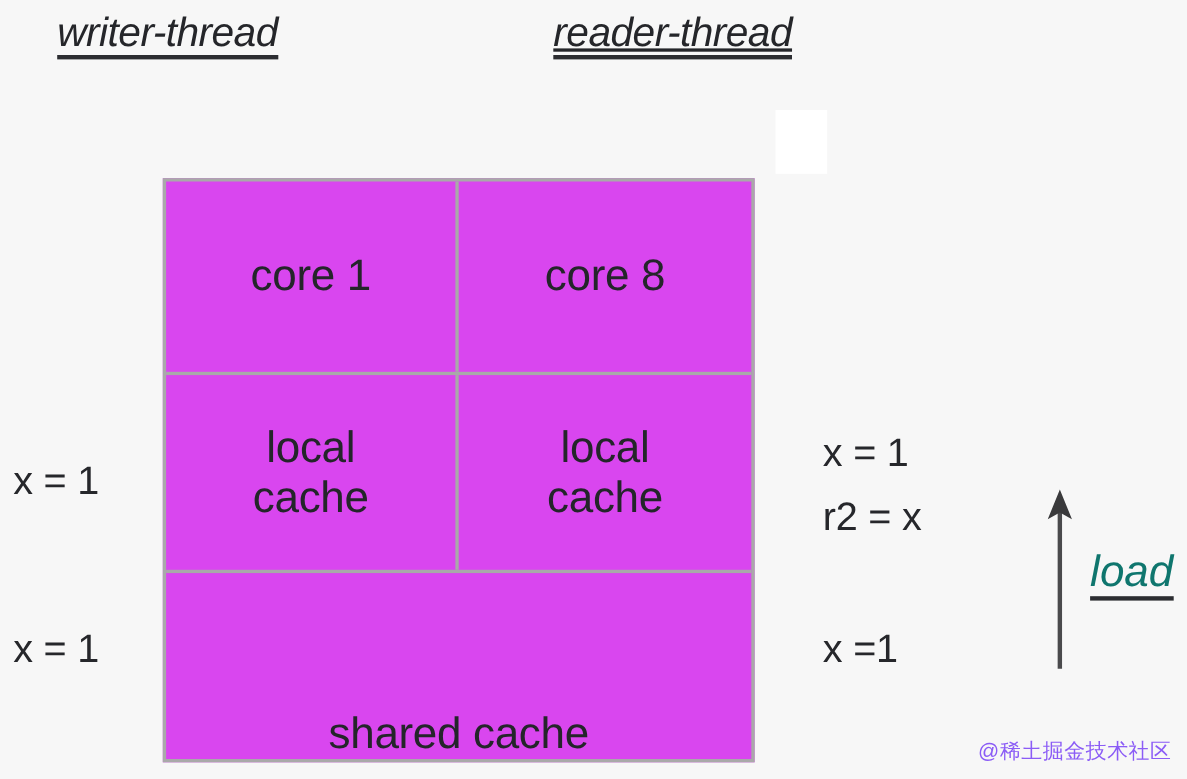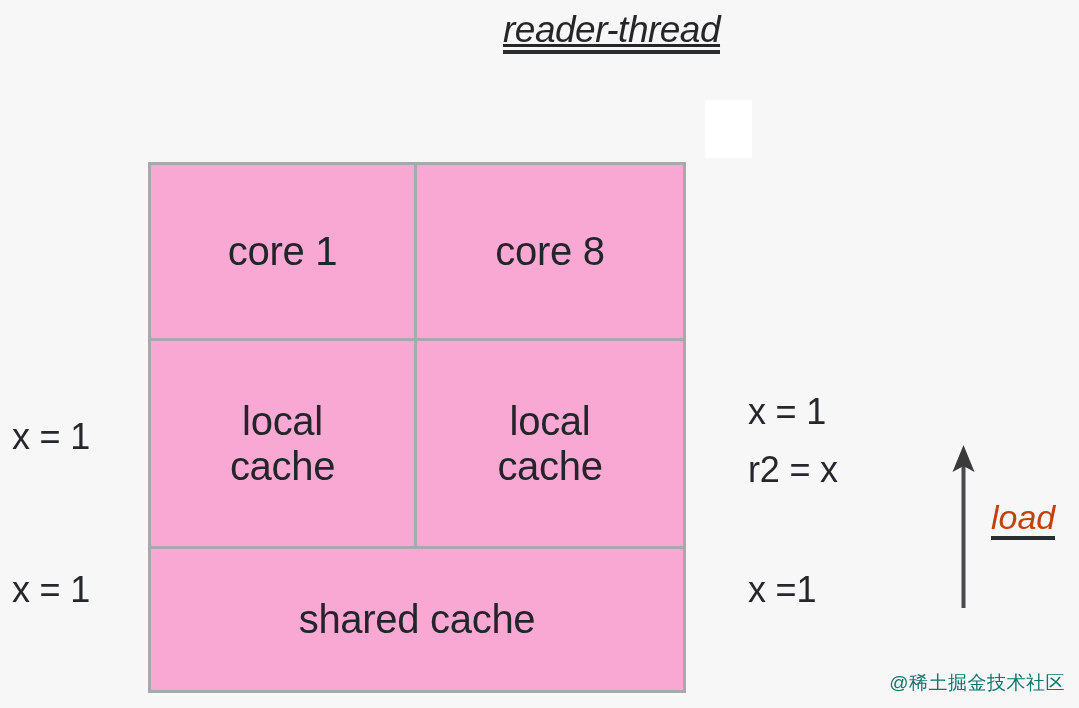--- a/index.html
+++ b/index.html
@@ -52,40 +52,41 @@
 
   
   #cache-diagram {
     position: absolute;
     left: 148px;
     top: 162px;
     width: 538px;
     height: 531px;
     box-sizing: border-box;
     border: 3px solid #a9a9a9;
-    background: #f9a8d4;
+    background: #d946ef;
     display: flex;
     flex-direction: column;
   }
   .grid-row {
     display: flex;
     flex-direction: row;
     width: 100%;
     box-sizing: border-box;
   }
   #core-row {
     height: 176px;
     border-bottom: 3px solid #a9a9a9;
   }
   #local-cache-row {
-    height: 208px;
+    height: 180px;
     border-bottom: 3px solid #a9a9a9;
   }
   #shared-cache-row {
     flex: 1 1 auto;
+    align-items: flex-end;
   }
   .grid-cell {
     flex: 1 1 50%;
     display: flex;
     align-items: center;
     justify-content: center;
     text-align: center;
     box-sizing: border-box;
     font-size: 40px;
     line-height: 1.12;
@@ -120,44 +121,45 @@
     top: 442px;
     width: 36px;
     height: 168px;
   }
   #load-label {
     position: absolute;
     left: 991px;
     top: 500px;
     font-style: italic;
     font-weight: 500;
-    font-size: 34px;
+    font-size: 40px;
     line-height: 1;
-    color: #c2410c;
+    color: #0f766e;
     border-bottom: 4px solid #2c2d31;
     padding-bottom: 2px;
     white-space: nowrap;
   }
 
   
   #watermark {
     position: absolute;
     right: 14px;
     bottom: 12px;
     font-size: 19px;
-    color: #0f766e;
+    color: #8b5cf6;
     white-space: nowrap;
     letter-spacing: 0.5px;
   }
 </style>
 </head>
 <body>
 
 <div id="canvas">
 
+  <div class="thread-title" id="writer-thread-title">writer-thread</div>
 
   <div class="thread-title" id="reader-thread-title">reader-thread</div>
 
   <div id="white-patch"></div>
 
   <div id="cache-diagram">
 
     <div class="grid-row" id="core-row">
       <div class="grid-cell cell-divider">core 1</div>
       <div class="grid-cell">core 8</div>

